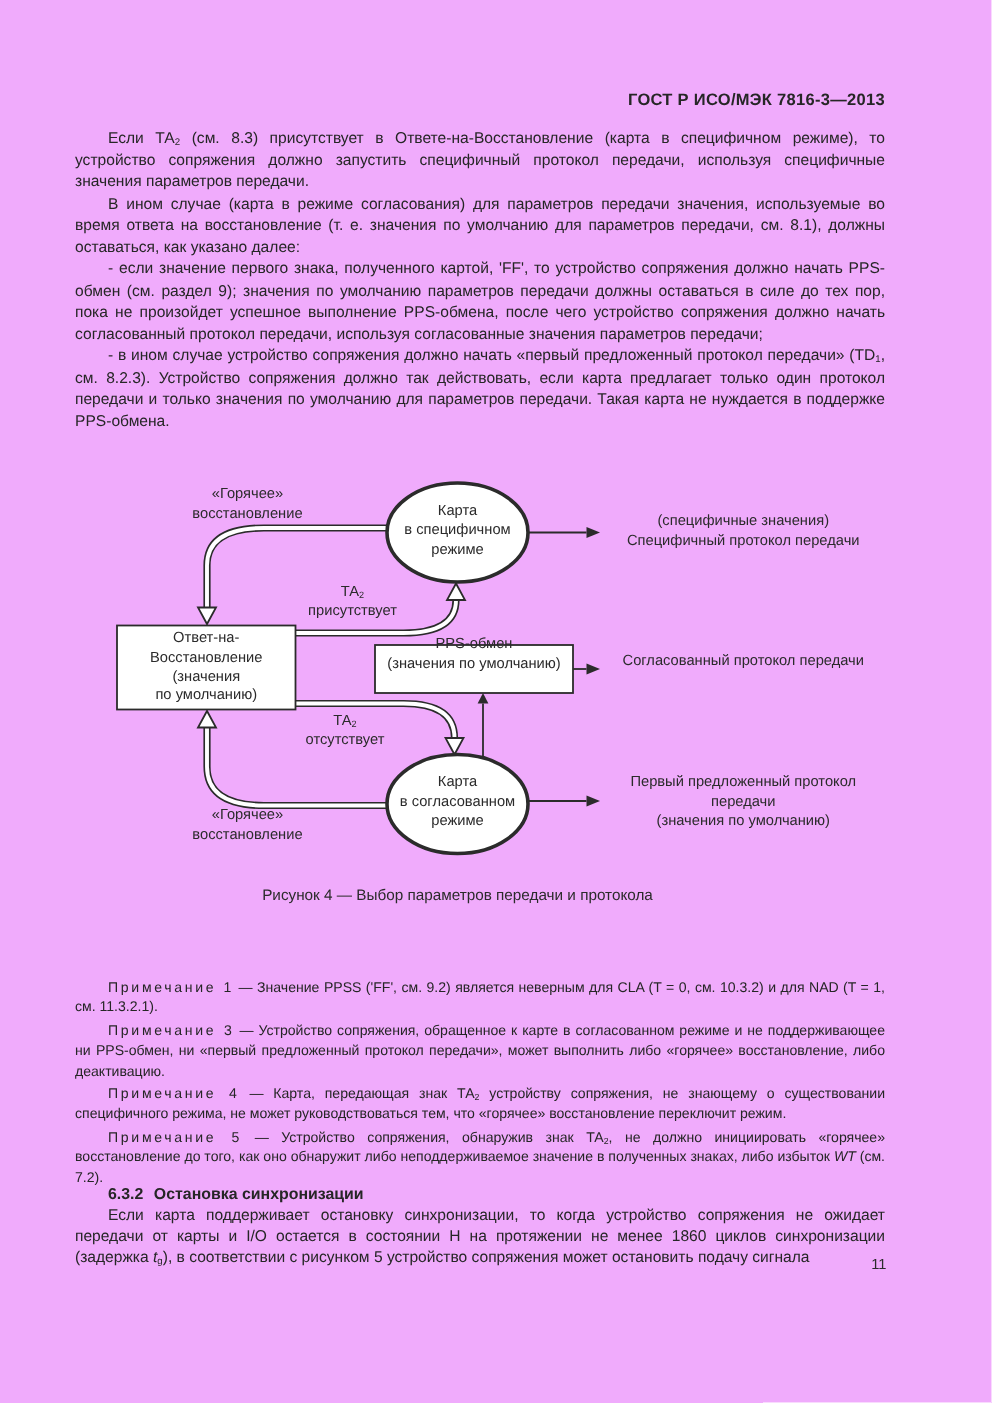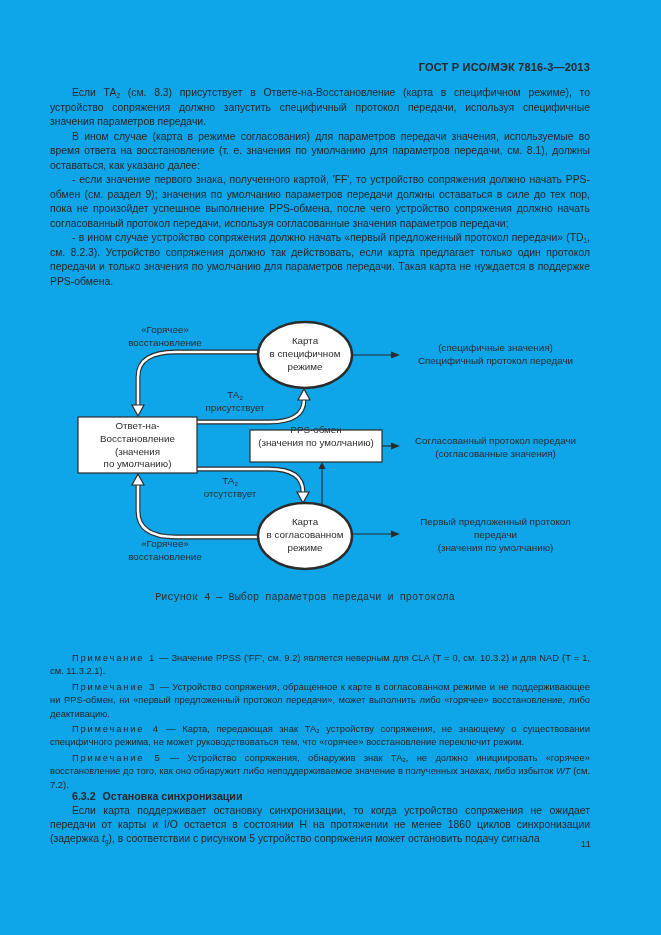--- a/index.html
+++ b/index.html
@@ -1,17 +1,17 @@
 <!DOCTYPE html>
 <html lang="ru"><head>
 <meta charset="utf-8">
 <style>
   html,body{margin:0;padding:0;background:#ffffff;}
   .page{
-    position:relative;width:661px;height:935px;background:#0ea5e9;
+    position:relative;width:661px;height:935px;background:#f0abfc;
     font-family:"Liberation Sans","DejaVu Sans",sans-serif;
     color:#262626;overflow:hidden;
   }
   .hdr{
     position:absolute;top:61px;left:50px;width:540px;text-align:right;
     font-size:11px;font-weight:bold;letter-spacing:.2px;
   }
   .bodytext{
     position:absolute;top:86px;left:50px;width:540px;
     font-size:10.4px;line-height:14.5px;text-align:justify;
@@ -19,21 +19,21 @@
   .bodytext p{margin:0;text-indent:22px;}
   sub{font-size:.62em;line-height:0;vertical-align:-0.25em;}
   i{font-style:italic;}
   .fig{position:absolute;top:315px;left:50px;width:540px;height:270px;}
   .fig svg{position:absolute;top:0;left:0;}
   .flabel{
     position:absolute;font-size:9.8px;line-height:12.8px;text-align:center;color:#2b2b2b;
   }
   .caption{
     position:absolute;top:592px;left:50px;width:540px;padding-right:30px;box-sizing:border-box;
-    text-align:center;font-size:10.2px;color:#2b2b2b;font-family:Liberation Mono, monospace;
+    text-align:center;font-size:10.2px;color:#2b2b2b;
   }
   .notes{
     position:absolute;top:651px;left:50px;width:540px;
     font-size:9.4px;line-height:13.4px;text-align:justify;
   }
   .notes p{margin:0 0 2px 0;text-indent:22px;}
   .note-label{letter-spacing:1.8px;}
   .sect{
     position:absolute;top:789px;left:50px;width:540px;
     font-size:10.4px;line-height:14px;text-align:justify;
@@ -128,21 +128,20 @@
       <div>Восстановление</div>
       <div>(значения</div>
       <div>по умолчанию)</div>
     </div>
     <div class="flabel" style="left:200px;top:109px;width:132px;">
       <div>PPS-обмен</div>
       <div>(значения по умолчанию)</div>
     </div>
     <div class="flabel" style="left:348px;top:120px;width:195px;">
       <div>Согласованный протокол передачи</div>
-      <div>(согласованные значения)</div>
     </div>
     <div class="flabel" style="left:120px;top:160px;width:120px;">
       <div><span>ТА</span><sub>2</sub></div>
       <div>отсутствует</div>
     </div>
     <div class="flabel" style="left:208px;top:201px;width:94px;">
       <div>Карта</div>
       <div>в согласованном</div>
       <div>режиме</div>
     </div>

